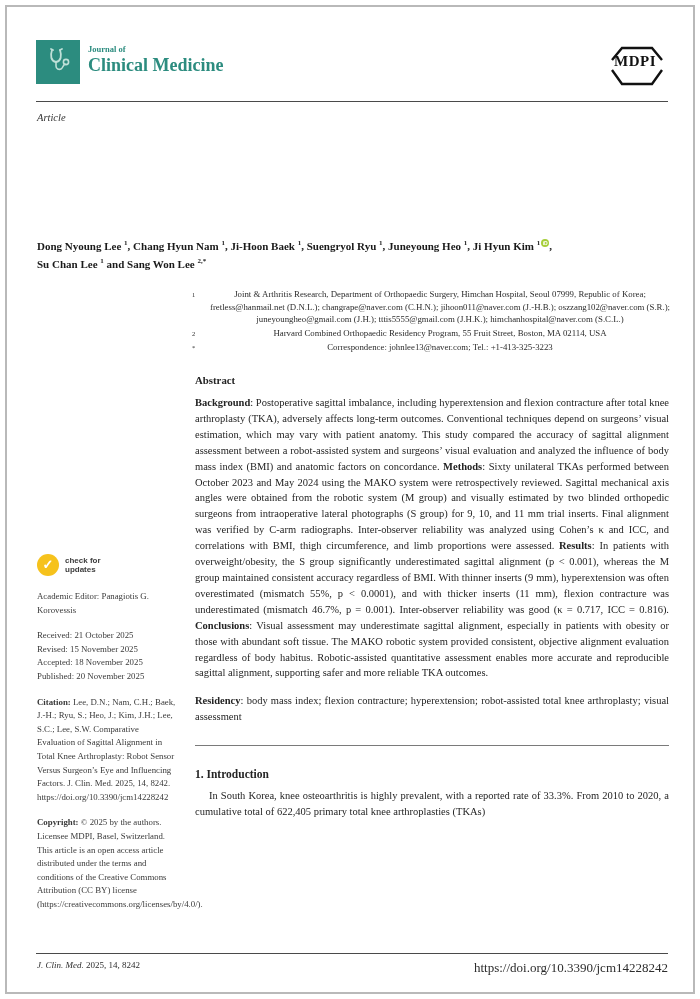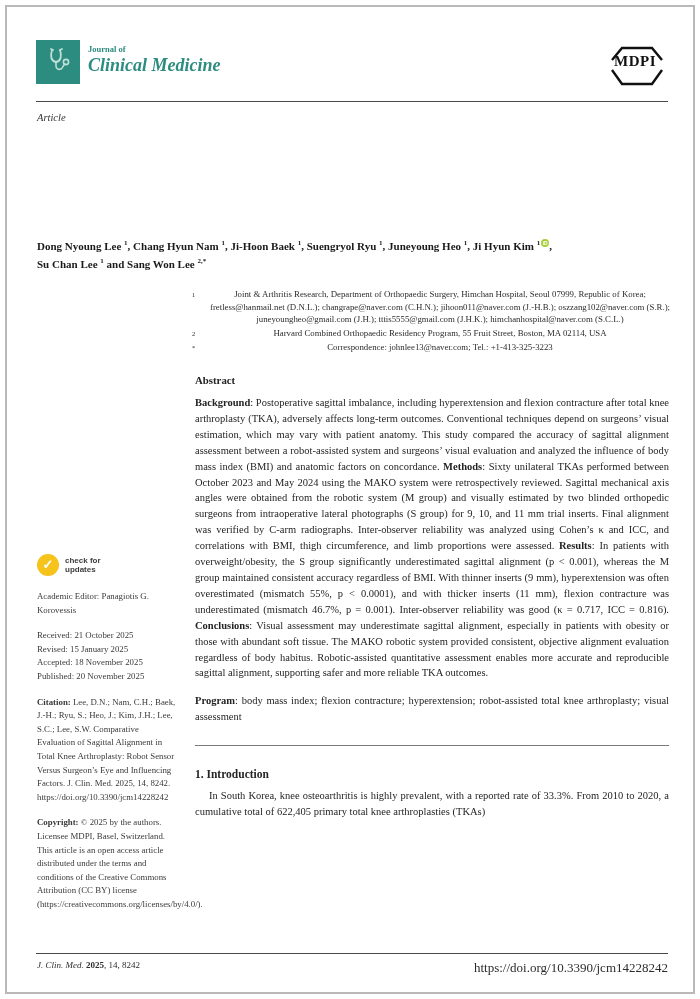--- a/index.html
+++ b/index.html
@@ -3,21 +3,21 @@
 <meta charset="utf-8">
 <style>
   html,body{margin:0;padding:0;background:#e9e9e9;}
   .page{position:relative;width:700px;height:999px;background:#ffffff;font-family:"Liberation Serif",serif;color:#222;overflow:hidden;}
   .frame{position:absolute;left:5px;top:5px;right:5px;bottom:5px;border:2px solid #b9b9b9;background:#ffffff;}
 
   
   .logo-box{position:absolute;left:36px;top:40px;width:44px;height:44px;background:#2c8c7f;display:flex;align-items:center;justify-content:center;}
   .journal-lines{position:absolute;left:88px;top:44px;color:#2c8c7f;}
   .journal-prefix{font-size:8.5px;font-weight:bold;}
-  .journal-name{font-size:18px;font-weight:bold;font-style:italic;margin-top:1px;}
+  .journal-name{font-size:18px;font-weight:bold;margin-top:1px;}
   .mdpi{position:absolute;left:606px;top:44px;width:62px;height:44px;}
   .mdpi-text{position:absolute;left:8px;top:2px;font-family:Liberation Serif, serif;font-weight:bold;font-size:15px;letter-spacing:0.5px;color:#111;margin-top:7px;}
   .rule-top{position:absolute;left:36px;top:101px;width:632px;height:1px;background:#4a4a4a;}
 
   
   .article-type{position:absolute;left:37px;top:112px;font-style:italic;font-size:10.5px;color:#333;}
   .title{position:absolute;left:37px;top:130px;width:606px;font-size:20.5px;font-weight:bold;line-height:27px;color:#1a1a1a;}
   .authors{position:absolute;left:37px;top:224px;width:620px;font-size:11px;font-weight:bold;line-height:16px;color:#1a1a1a;}
   .authors sup{font-size:7px;font-weight:bold;}
   .orcid{display:inline-block;width:8px;height:8px;border-radius:50%;background:#a6ce39;color:#fff;font-family:"Liberation Sans",sans-serif;font-size:5px;line-height:8px;text-align:center;vertical-align:super;margin-left:1px;}
@@ -44,21 +44,21 @@
   .badge{display:flex;align-items:center;gap:6px;margin-bottom:14px;cursor:pointer;}
   .badge-circle{width:22px;height:22px;border-radius:50%;background:#f6c21c;color:#fff;display:flex;align-items:center;justify-content:center;font-size:13px;font-weight:bold;}
   .badge-text{font-family:"Liberation Sans",sans-serif;font-weight:bold;font-size:8px;line-height:9px;color:#3d3d3d;}
   .sb-block{margin-bottom:12px;}
   .sb-label{font-weight:bold;}
 
   
   .rule-bottom{position:absolute;left:36px;top:953px;width:632px;height:1px;background:#4a4a4a;}
   .footer-left{position:absolute;left:37px;top:960px;font-size:9px;color:#2c2c2c;}
   .footer-left .it{font-style:italic;}
-  .footer-left .b{font-weight:bold;}
+  .footer-left .b{font-weight:normal;}
   .footer-right{position:absolute;right:32px;top:960px;font-size:13px;color:#2c2c2c;}
 </style>
 </head>
 <body>
 
 <div class="page">
   <div class="frame"></div>
 
   <div class="logo-box">
     <span>
@@ -101,38 +101,38 @@
       </div>
     <div class="affil">
         <sup>*</sup>
         <span class="affil-text">Correspondence: johnlee13@naver.com; Tel.: +1-413-325-3223</span>
       </div>
   </div>
 
   <div class="maincol">
     <p class="abstract-head">Abstract</p>
     <p class="abstract-body"><span class="b">Background</span><span>: Postoperative sagittal imbalance, including hyperextension and flexion contracture after total knee arthroplasty (TKA), adversely affects long-term outcomes. Conventional techniques depend on surgeons’ visual estimation, which may vary with patient anatomy. This study compared the accuracy of sagittal alignment assessment between a robot-assisted system and surgeons’ visual evaluation and analyzed the influence of body mass index (BMI) and anatomic factors on concordance. </span><span class="b">Methods</span><span>: Sixty unilateral TKAs performed between October 2023 and May 2024 using the MAKO system were retrospectively reviewed. Sagittal mechanical axis angles were obtained from the robotic system (M group) and visually estimated by two blinded orthopedic surgeons from intraoperative lateral photographs (S group) for 9, 10, and 11 mm trial inserts.  Final alignment was verified by C-arm radiographs. Inter-observer reliability was analyzed using Cohen’s κ and ICC, and correlations with BMI, thigh circumference, and limb proportions were assessed. </span><span class="b">Results</span><span>: In patients with overweight/obesity, the S group significantly underestimated sagittal alignment (p &lt; 0.001), whereas the M group maintained consistent accuracy regardless of BMI. With thinner inserts (9 mm), hyperextension was often overestimated (mismatch 55%, p &lt; 0.0001), and with thicker inserts (11 mm), flexion contracture was underestimated (mismatch 46.7%, p = 0.001). Inter-observer reliability was good (κ = 0.717, ICC = 0.816). </span><span class="b">Conclusions</span><span>: Visual assessment may underestimate sagittal alignment, especially in patients with obesity or those with abundant soft tissue. The MAKO robotic system provided consistent, objective alignment evaluation regardless of body habitus. Robotic-assisted quantitative assessment enables more accurate and reproducible sagittal alignment, supporting safer and more reliable TKA outcomes.</span></p>
-    <p class="keywords"><span class="b">Program</span><span>: body mass index; flexion contracture; hyperextension; robot-assisted total knee arthroplasty; visual assessment</span></p>
+    <p class="keywords"><span class="b">Residency</span><span>: body mass index; flexion contracture; hyperextension; robot-assisted total knee arthroplasty; visual assessment</span></p>
     <div class="kw-rule"></div>
     <p class="intro-head">1. Introduction</p>
     <p class="intro-body">In South Korea, knee osteoarthritis is highly prevalent, with a reported rate of 33.3%. From 2010 to 2020, a cumulative total of 622,405 primary total knee arthroplasties (TKAs)</p>
   </div>
 
   <div class="sidebar">
     <div class="badge">
       <div class="badge-circle">✓</div>
       <div class="badge-text">
         <div>check for</div>
         <div>updates</div>
       </div>
     </div>
     <div class="sb-block">Academic Editor: Panagiotis G. Korovessis</div>
     <div class="sb-block">
       <div><span>Received: </span><span>21 October 2025</span></div>
-      <div><span>Revised: </span><span>15 January 2025</span></div>
+      <div><span>Revised: </span><span>15 November 2025</span></div>
       <div><span>Accepted: </span><span>18 November 2025</span></div>
       <div><span>Published: </span><span>20 November 2025</span></div>
     </div>
     <div class="sb-block"><span class="sb-label">Citation: </span><span>Lee, D.N.; Nam, C.H.; Baek, J.-H.; Ryu, S.; Heo, J.; Kim, J.H.; Lee, S.C.; Lee, S.W. Comparative Evaluation of Sagittal Alignment in Total Knee Arthroplasty: Robot Sensor Versus Surgeon’s Eye and Influencing Factors. J. Clin. Med. 2025, 14, 8242. https://doi.org/10.3390/jcm14228242</span></div>
     <div class="sb-block"><span class="sb-label">Copyright: </span><span>© 2025 by the authors. Licensee MDPI, Basel, Switzerland. This article is an open access article distributed under the terms and conditions of the Creative Commons Attribution (CC BY) license (https://creativecommons.org/licenses/by/4.0/).</span></div>
   </div>
 
   <div class="rule-bottom"></div>
   <div class="footer-left"><span class="it">J. Clin. Med. </span><span class="b">2025</span><span>, 14, 8242</span></div>
   <div class="footer-right">https://doi.org/10.3390/jcm14228242</div>

